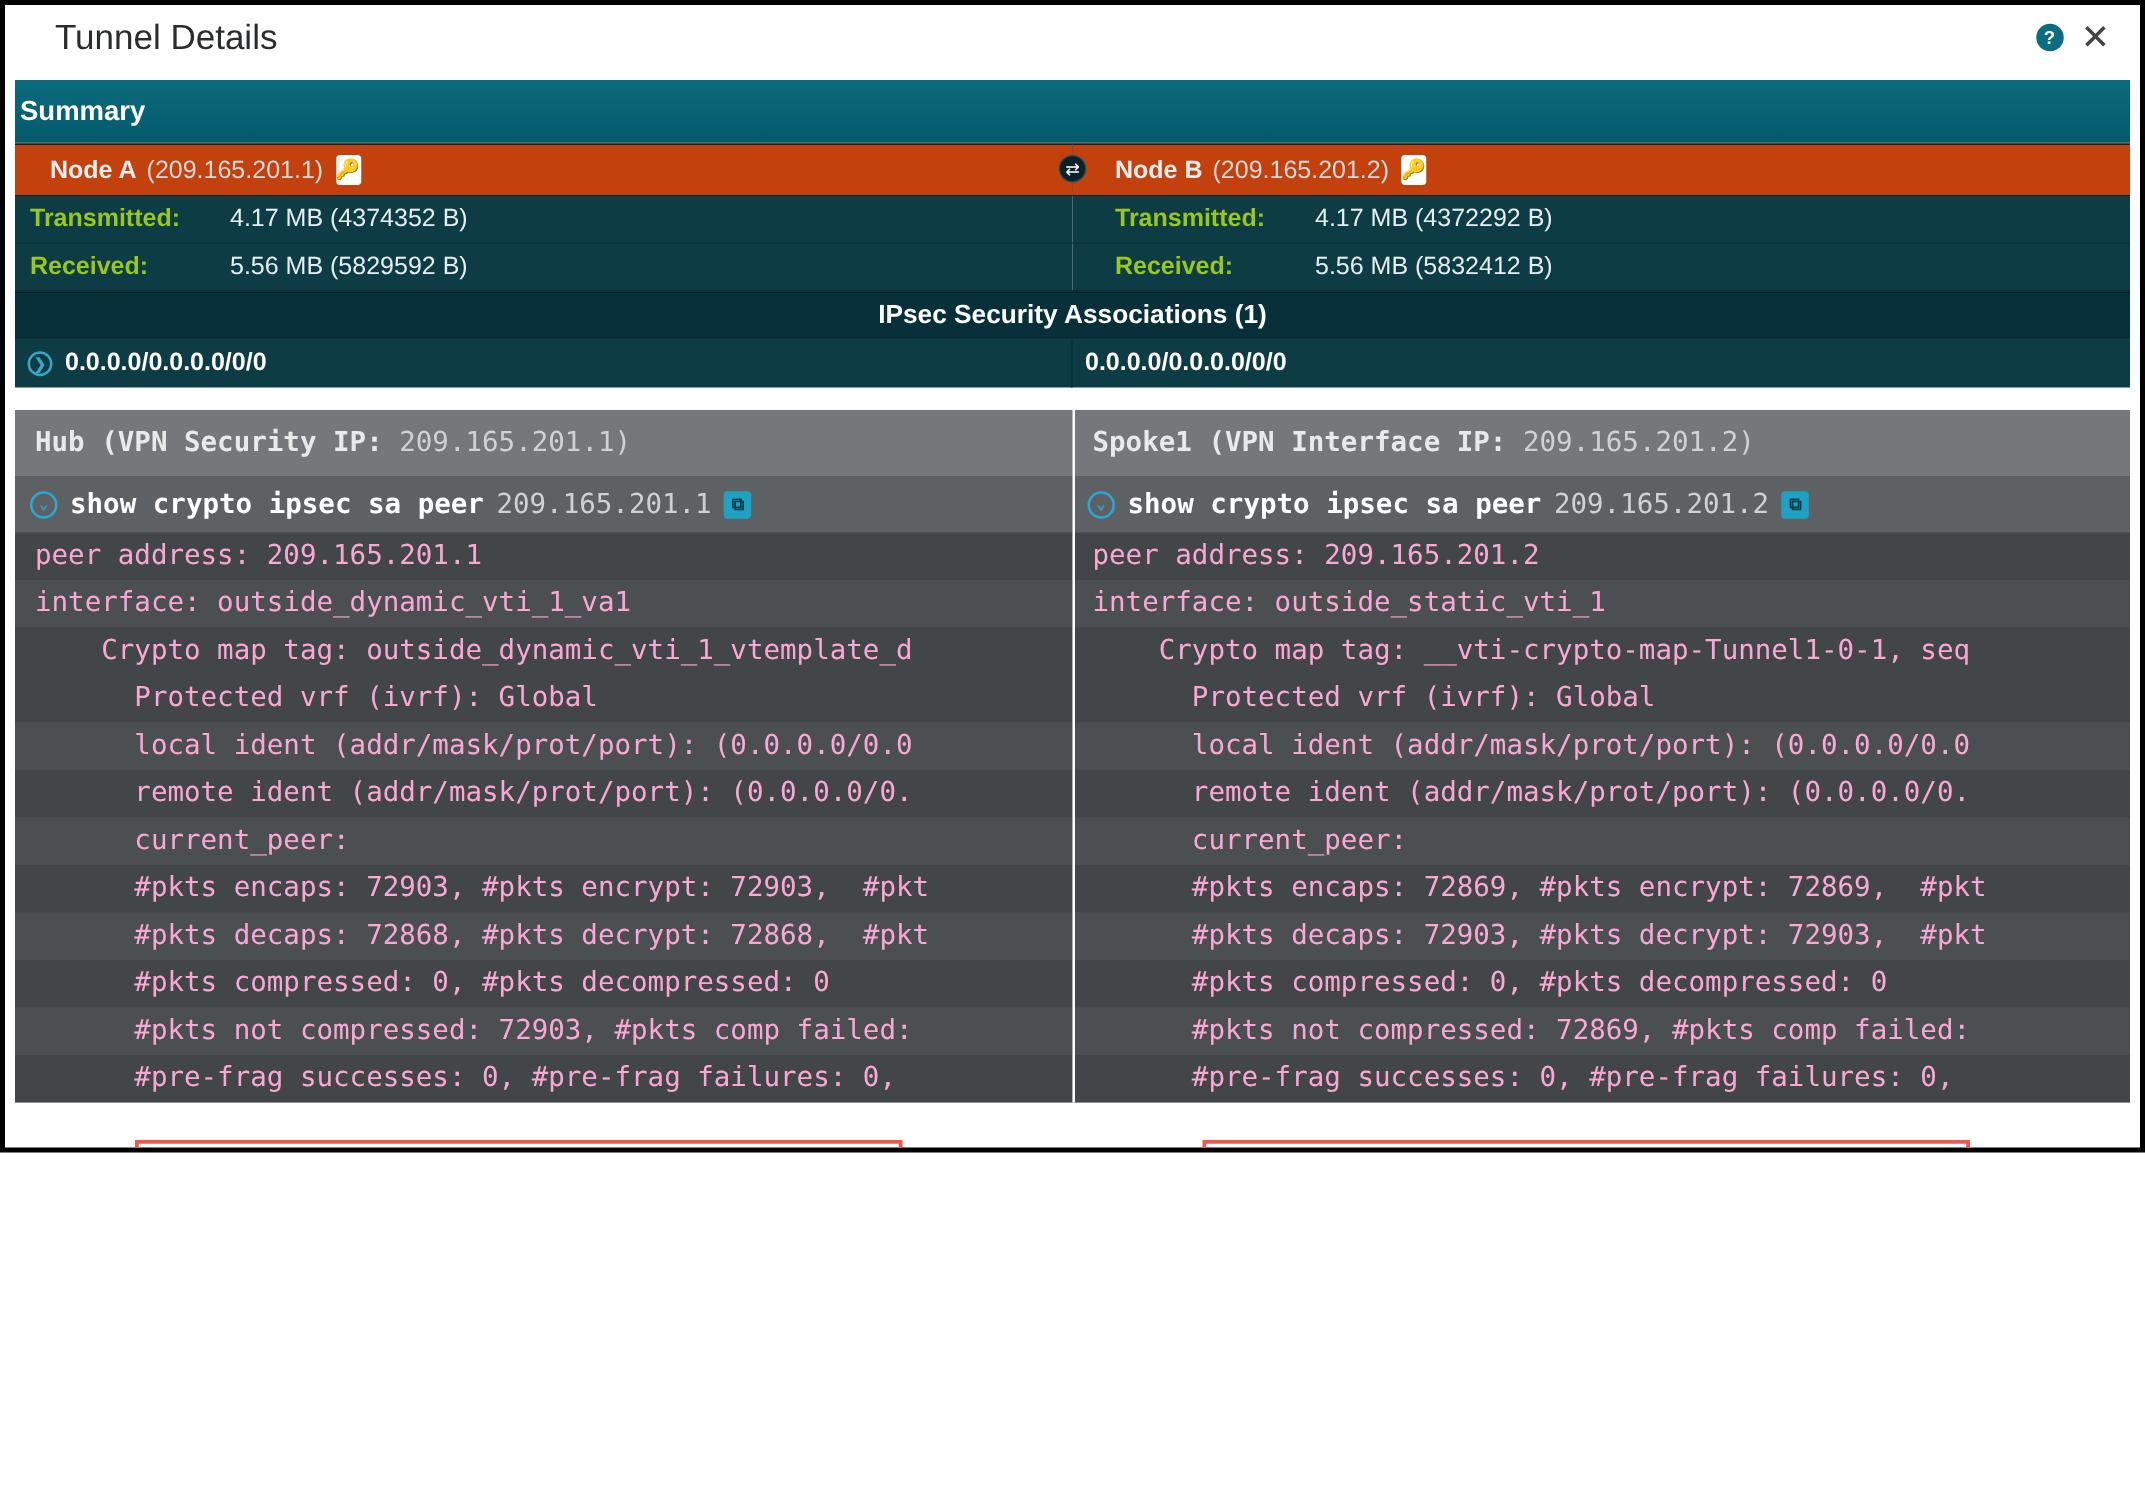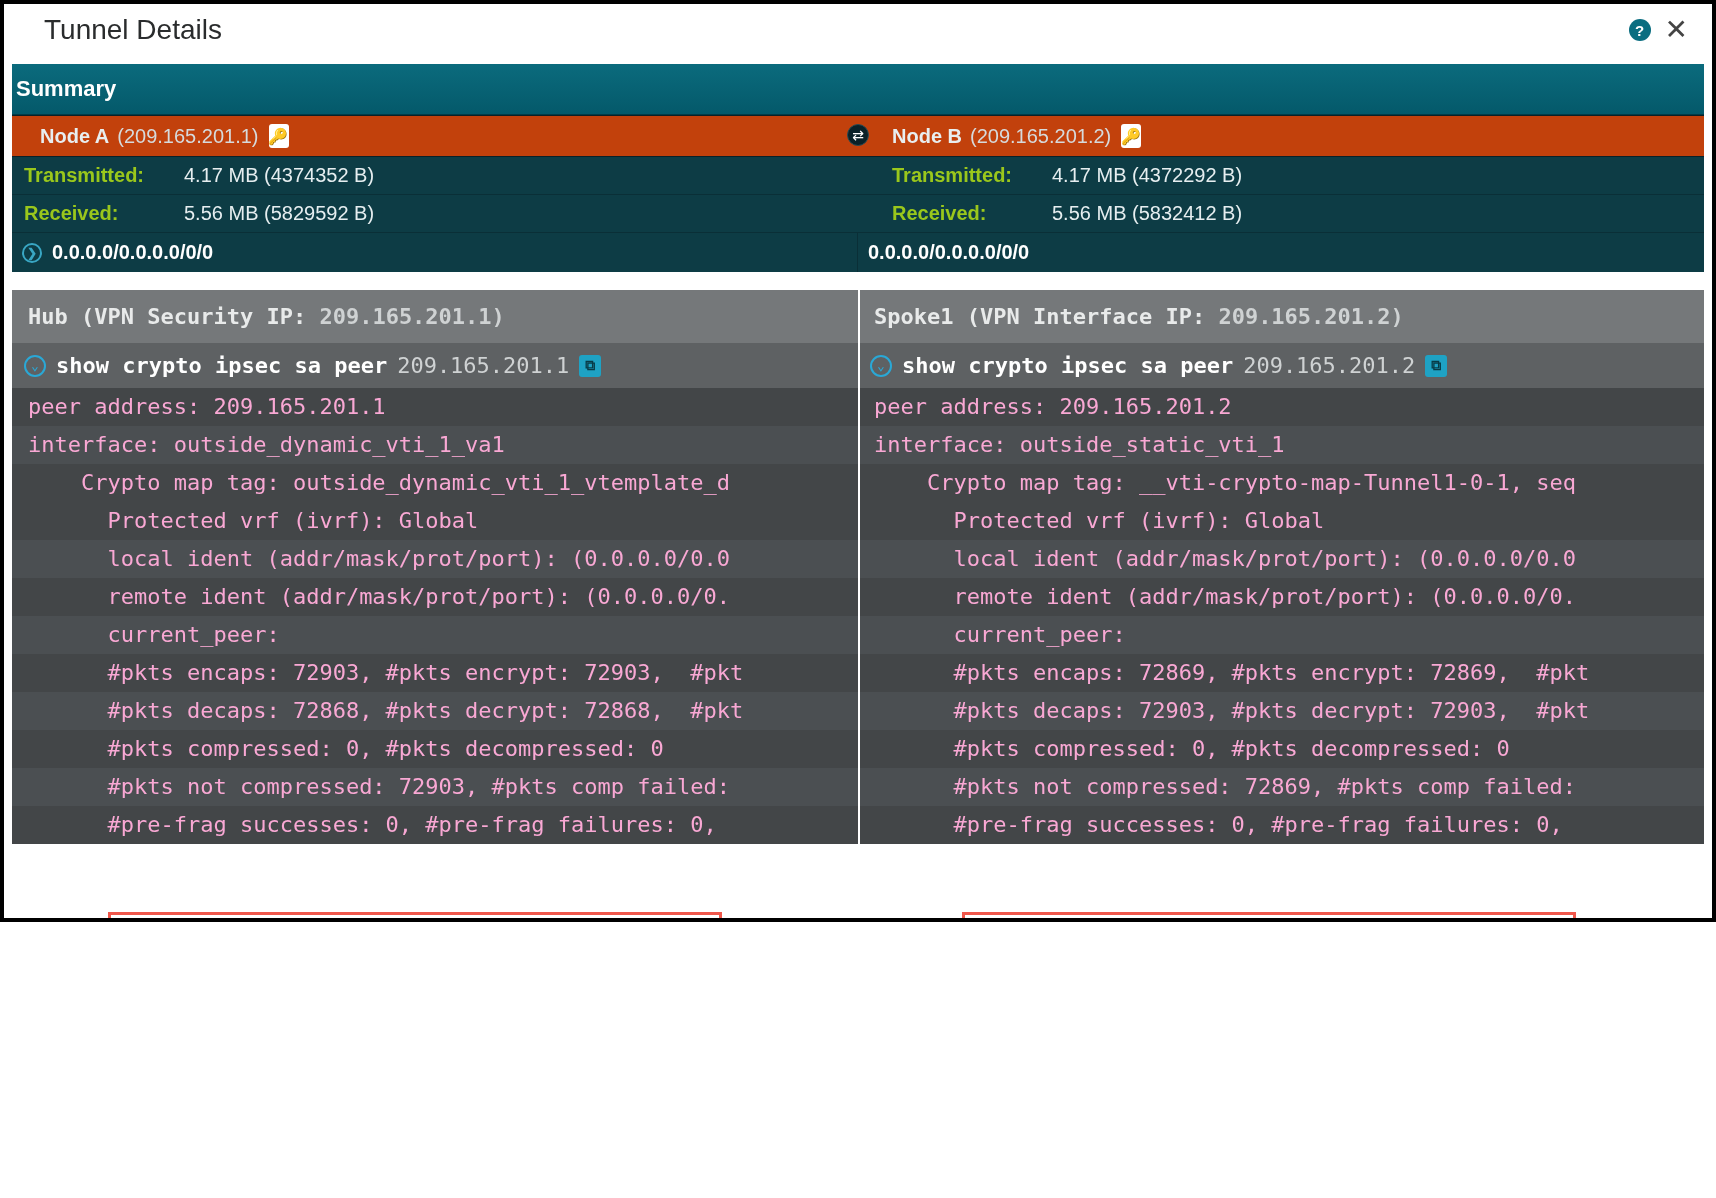--- a/index.html
+++ b/index.html
@@ -153,21 +153,21 @@
     min-width: 0;
   }
   .pane-head {
     background: #75787a;
     color: #e8eaea;
     font-family: "SFMono-Regular", Menlo, Consolas, monospace;
     font-size: 22px;
     font-weight: 700;
     padding: 14px 16px;
   }
-  .pane-head .val { color: #cfd2d3; font-weight: 700; }
+  .pane-head .val { color: #cfd2d3; font-weight: 400; }
   .cmd-bar {
     background: #5e6163;
     display: flex; align-items: center; gap: 10px;
     padding: 10px 12px;
     font-family: "SFMono-Regular", Menlo, Consolas, monospace;
     font-size: 22px; font-weight: 700; color: #fff;
   }
   .cmd-bar .ip { font-weight: 400; color: #cfd2d3; }
   .collapse-circle {
     width: 22px; height: 22px; border-radius: 50%;
@@ -253,20 +253,21 @@
           <span class="k">Transmitted:</span>
           <span class="v">4.17 MB (4372292 B)</span>
         </div>
         <div class="kv" style="padding-left:34px;">
           <span class="k">Received:</span>
           <span class="v">5.56 MB (5832412 B)</span>
         </div>
       </div>
     </div>
 
+    <div class="ipsec-bar">IPsec Security Associations (1)</div>
 
     <div class="sa-row">
       <div class="sa-col">
         <span class="expand-circle">❯</span>
         <span>0.0.0.0/0.0.0.0/0/0</span>
       </div>
       <div class="sa-col">
         <span>0.0.0.0/0.0.0.0/0/0</span>
       </div>
     </div>

